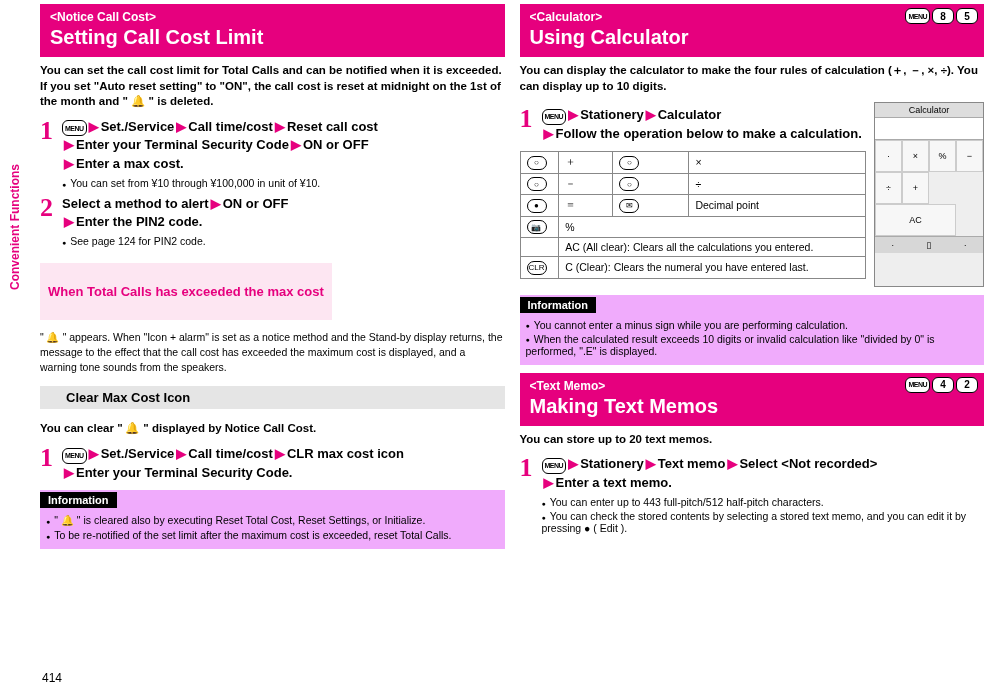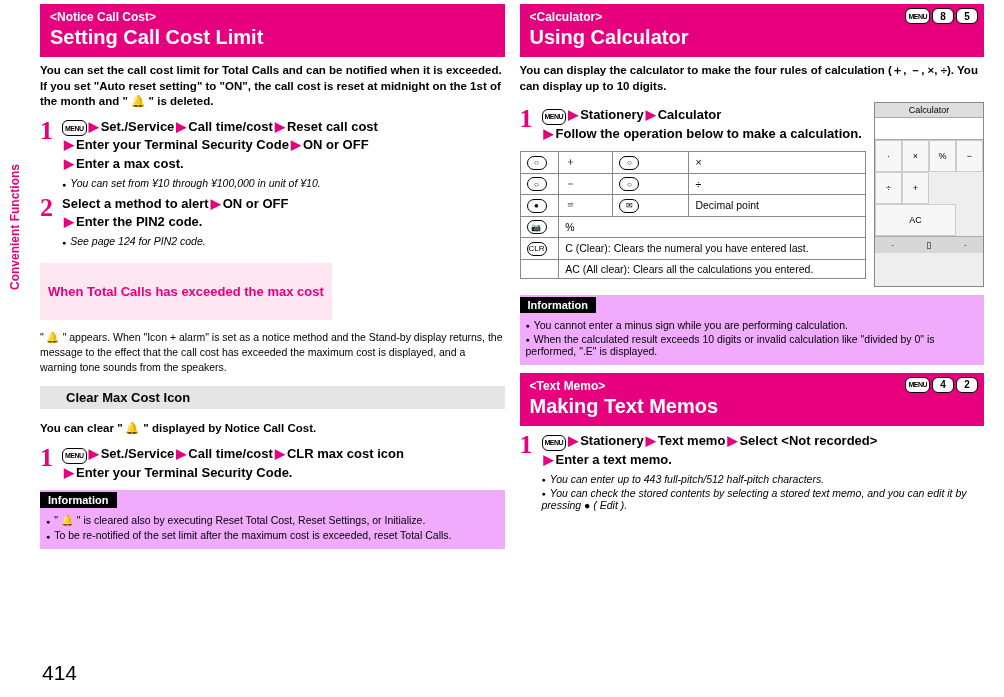--- a/index.html
+++ b/index.html
@@ -1,33 +1,33 @@
 <!DOCTYPE html>
 <html><head>
 <meta charset="utf-8">
 <style>
   * { box-sizing: border-box; margin: 0; padding: 0; }
   body { font-family: Arial, Helvetica, sans-serif; font-size: 11px; color: #000; width: 1004px; height: 697px; position: relative; background: #fff; }
   .page { display: flex; gap: 15px; padding: 4px 20px 4px 40px; }
   .col { flex: 1; }
   .side-tab { position: absolute; left: 8px; top: 290px; transform: rotate(-90deg); transform-origin: left top; color: #e6007e; font-weight: bold; font-size: 12px; white-space: nowrap; }
-  .page-num { position: absolute; left: 42px; bottom: 12px; font-size: 21px; }
+  .page-num { position: absolute; left: 42px; bottom: 12px; font-size: 12px; }
   .section-head { background: #e6007e; color: #fff; padding: 6px 10px 8px; margin-bottom: 6px; position: relative; }
   .section-tag { font-size: 12px; font-weight: bold; }
   .section-title { font-size: 20px; font-weight: bold; margin-top: 2px; }
   .head-icons { position: absolute; right: 6px; top: 4px; display: flex; gap: 2px; align-items: center; }
   .key-round { display: inline-flex; align-items: center; justify-content: center; border: 1px solid #000; border-radius: 6px; background: #fff; color: #000; font-size: 10px; font-weight: bold; min-width: 22px; height: 16px; padding: 0 2px; }
   .key-menu { font-size: 7px; letter-spacing: -0.5px; }
   .intro { font-weight: bold; font-size: 11.5px; line-height: 1.35; margin: 4px 0 8px; }
   .step { display: flex; gap: 4px; margin: 4px 0; }
   .step-num { color: #e6007e; font-size: 26px; font-weight: bold; font-family: "Times New Roman", serif; line-height: 1; min-width: 18px; }
   .step-body { flex: 1; font-weight: bold; font-size: 13px; line-height: 1.4; }
   .crumb-sep { color: #e6007e; font-weight: bold; padding: 0 2px; }
   .note-list { margin: 2px 0 6px 22px; font-size: 10.5px; }
-  .note-list li { list-style: none; margin: 2px 0; font-style: italic; }
+  .note-list li { list-style: none; margin: 2px 0; }
   .note-list li::before { content: "●"; font-size: 7px; vertical-align: middle; margin-right: 4px; }
   .sub-pink { background: #fde6f2; color: #e6007e; font-weight: bold; font-size: 13px; padding: 21px 8px; margin: 10px 0 6px; display: inline-block; }
   .sub-gray { background: #e5e5e5; color: #000; font-weight: bold; font-size: 13px; padding: 4px 26px; margin: 12px 0 12px; display: block; }
   .plain { font-size: 10.5px; line-height: 1.4; margin: 4px 0; }
   .info-box { background: #f0abfc; margin: 8px 0; padding: 4px 6px 6px; font-size: 10.5px; }
   .info-label { display: inline-block; background: #000; color: #fff; font-weight: bold; padding: 2px 8px; margin: -4px 0 4px -6px; font-size: 11px; }
   .info-box ul { list-style: none; }
   .info-box li { margin: 2px 0; }
   .info-box li::before { content: "●"; font-size: 7px; vertical-align: middle; margin-right: 4px; }
   .calc-wrap { display: flex; gap: 8px; }
@@ -146,26 +146,26 @@
             <td><span class="calc-key">●</span></td>
             <td>＝</td>
             <td><span class="calc-key">✉</span></td>
             <td>Decimal point</td>
           </tr>
           <tr>
             <td><span class="calc-key">📷</span></td>
             <td colspan="3">%</td>
           </tr>
           <tr>
+            <td></td>
+            <td colspan="3">AC (All clear): Clears all the calculations you entered.</td>
+          </tr>
+          <tr>
             <td><span class="calc-key">CLR</span></td>
             <td colspan="3">C (Clear): Clears the numeral you have entered last.</td>
-          </tr>
-          <tr>
-            <td></td>
-            <td colspan="3">AC (All clear): Clears all the calculations you entered.</td>
           </tr>
         </tbody>
           </table>
       </div>
 
       <div class="calc-screenshot">
         <div class="cs-title">Calculator</div>
         <div style="height:22px;background:#fff;border-bottom:1px solid #aaa;"></div>
         <div class="cs-grid">
           <div>·</div>
@@ -195,20 +195,21 @@
     <div class="section-head">
       <div class="section-tag">&lt;Text Memo&gt;</div>
       <div class="section-title">Making Text Memos</div>
       <div class="head-icons">
         <span class="key-round key-menu">MENU</span>
         <span class="key-round">4</span>
         <span class="key-round">2</span>
       </div>
     </div>
 
+    <p class="intro">You can store up to 20 text memos.</p>
 
     <div class="step">
       <div class="step-num">1</div>
       <div class="step-body">
         <span class="key-round key-menu">MENU</span><span class="crumb-sep">▶</span><span>Stationery</span><span class="crumb-sep">▶</span><span>Text memo</span><span class="crumb-sep">▶</span><span>Select &lt;Not recorded&gt;</span><br>
         <span class="crumb-sep">▶</span><span>Enter a text memo.</span>
       </div>
     </div>
     <ul class="note-list">
       <li>You can enter up to 443 full-pitch/512 half-pitch characters.</li>

